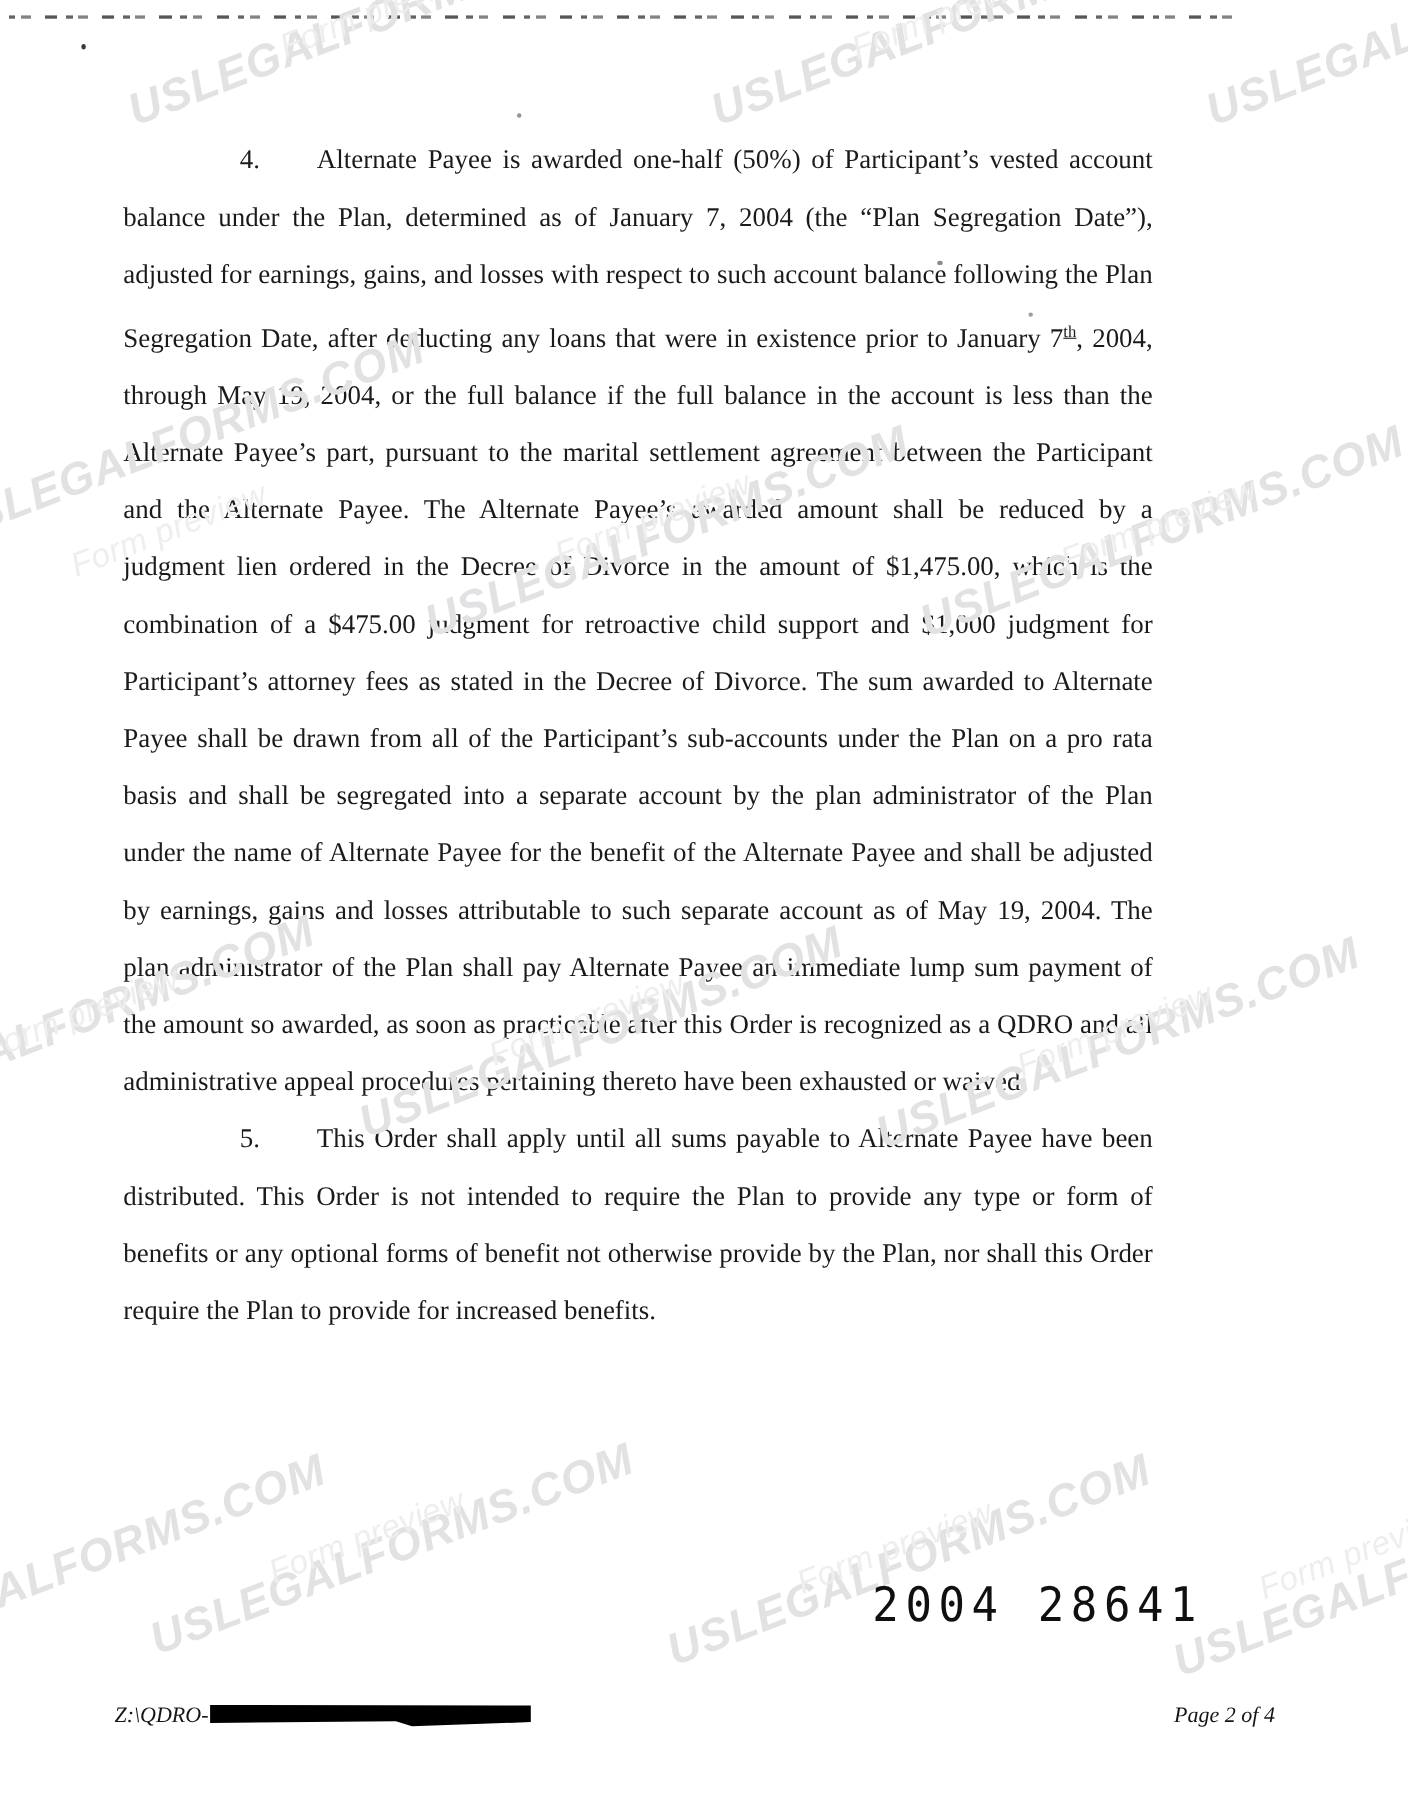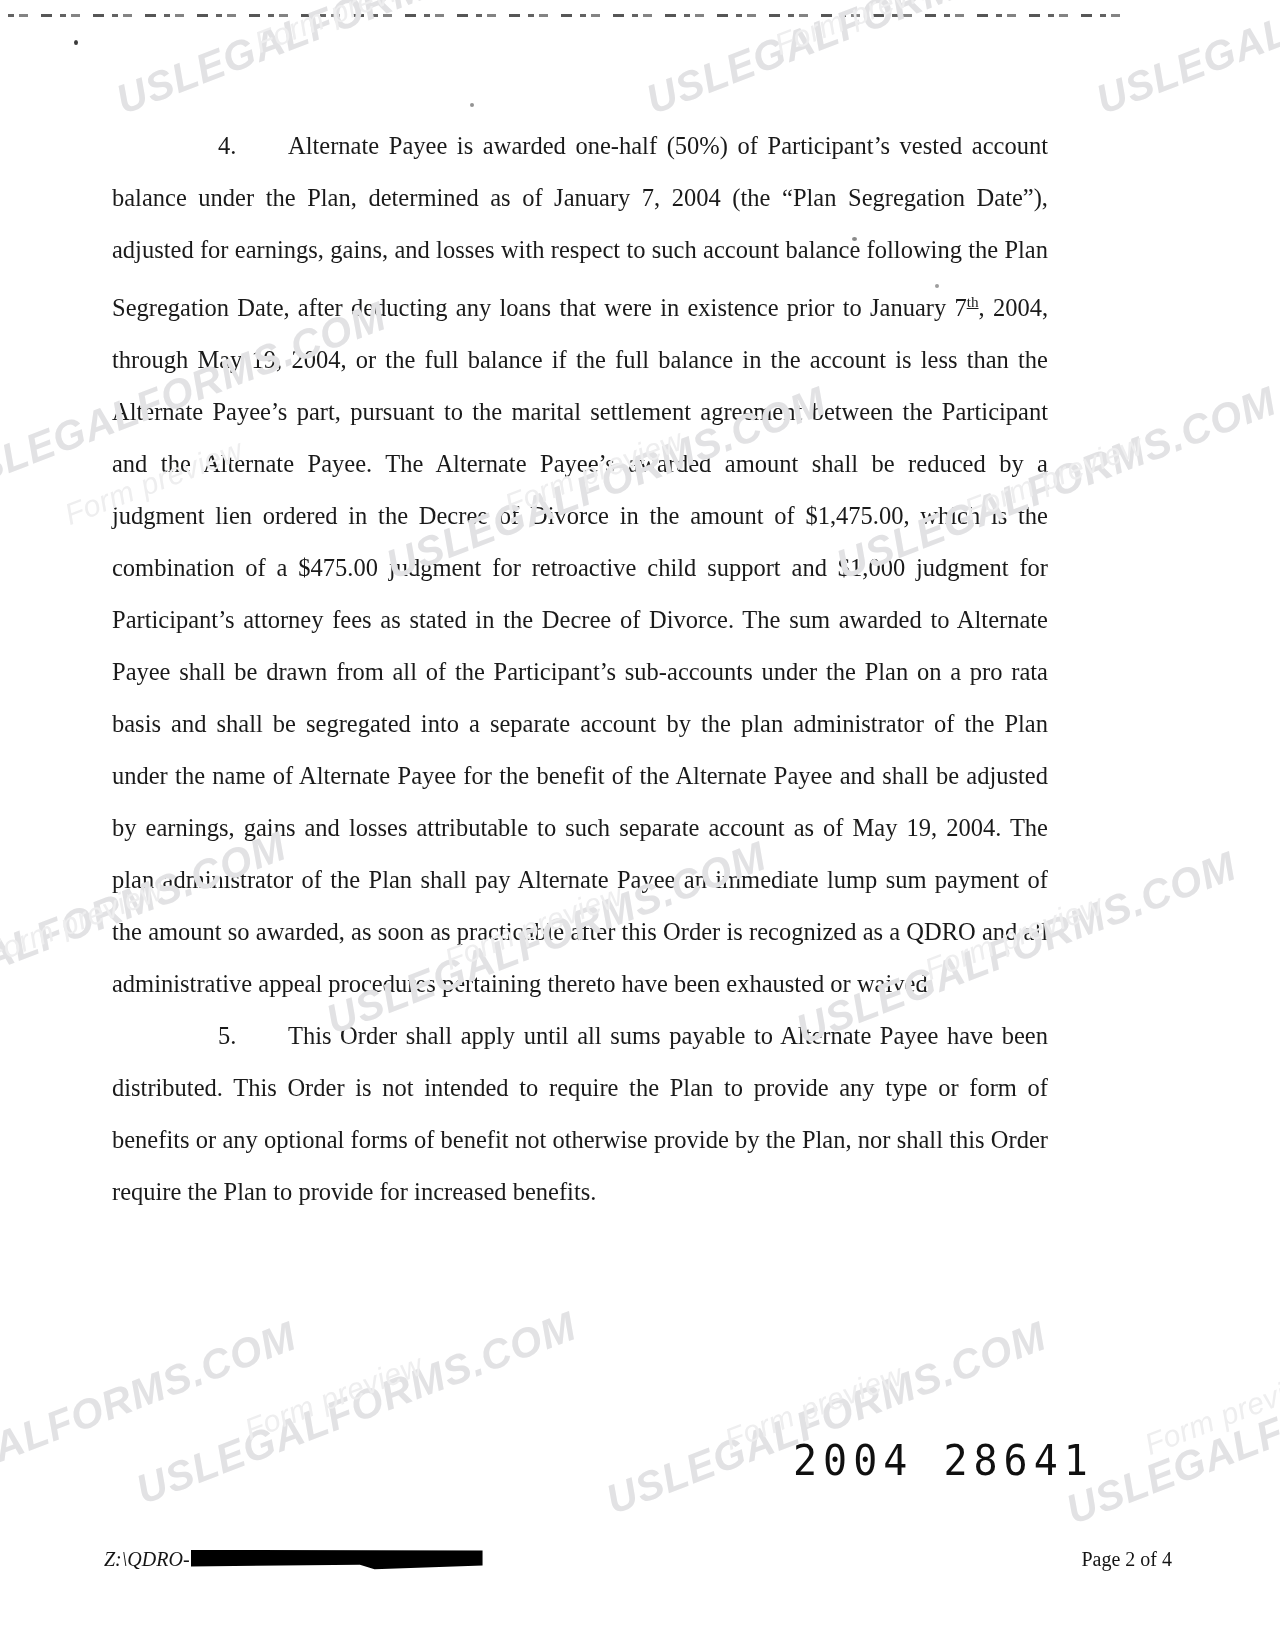--- a/index.html
+++ b/index.html
@@ -120,21 +120,21 @@
     color: #101010;
     z-index: 4;
     transform: scaleY(1.08);
     transform-origin: left top;
   }
 
   
   .footer {
     position: absolute;
     left: 104px;
-    right: 108px;
+    right: 121px;
     top: 1548px;
     display: flex;
     justify-content: space-between;
     align-items: center;
     z-index: 4;
   }
   .footer-path {
     font-size: 20px;
     font-style: italic;
     color: #151515;
@@ -147,20 +147,21 @@
     width: 292px;
     height: 21px;
     background: #000000;
     margin-left: 1px;
     position: relative;
     top: 1px;
     clip-path: polygon(0 0, 100% 2%, 100% 74%, 63% 92%, 58% 70%, 0 78%);
   }
   .footer-page {
     font-size: 20px;
+    font-style: italic;
     color: #141414;
   }
 </style>
 </head>
 <body>
 
 <div class="page">
 
   <div class="scan-top-line"></div>
   <div class="scan-speck speck-a"></div>

